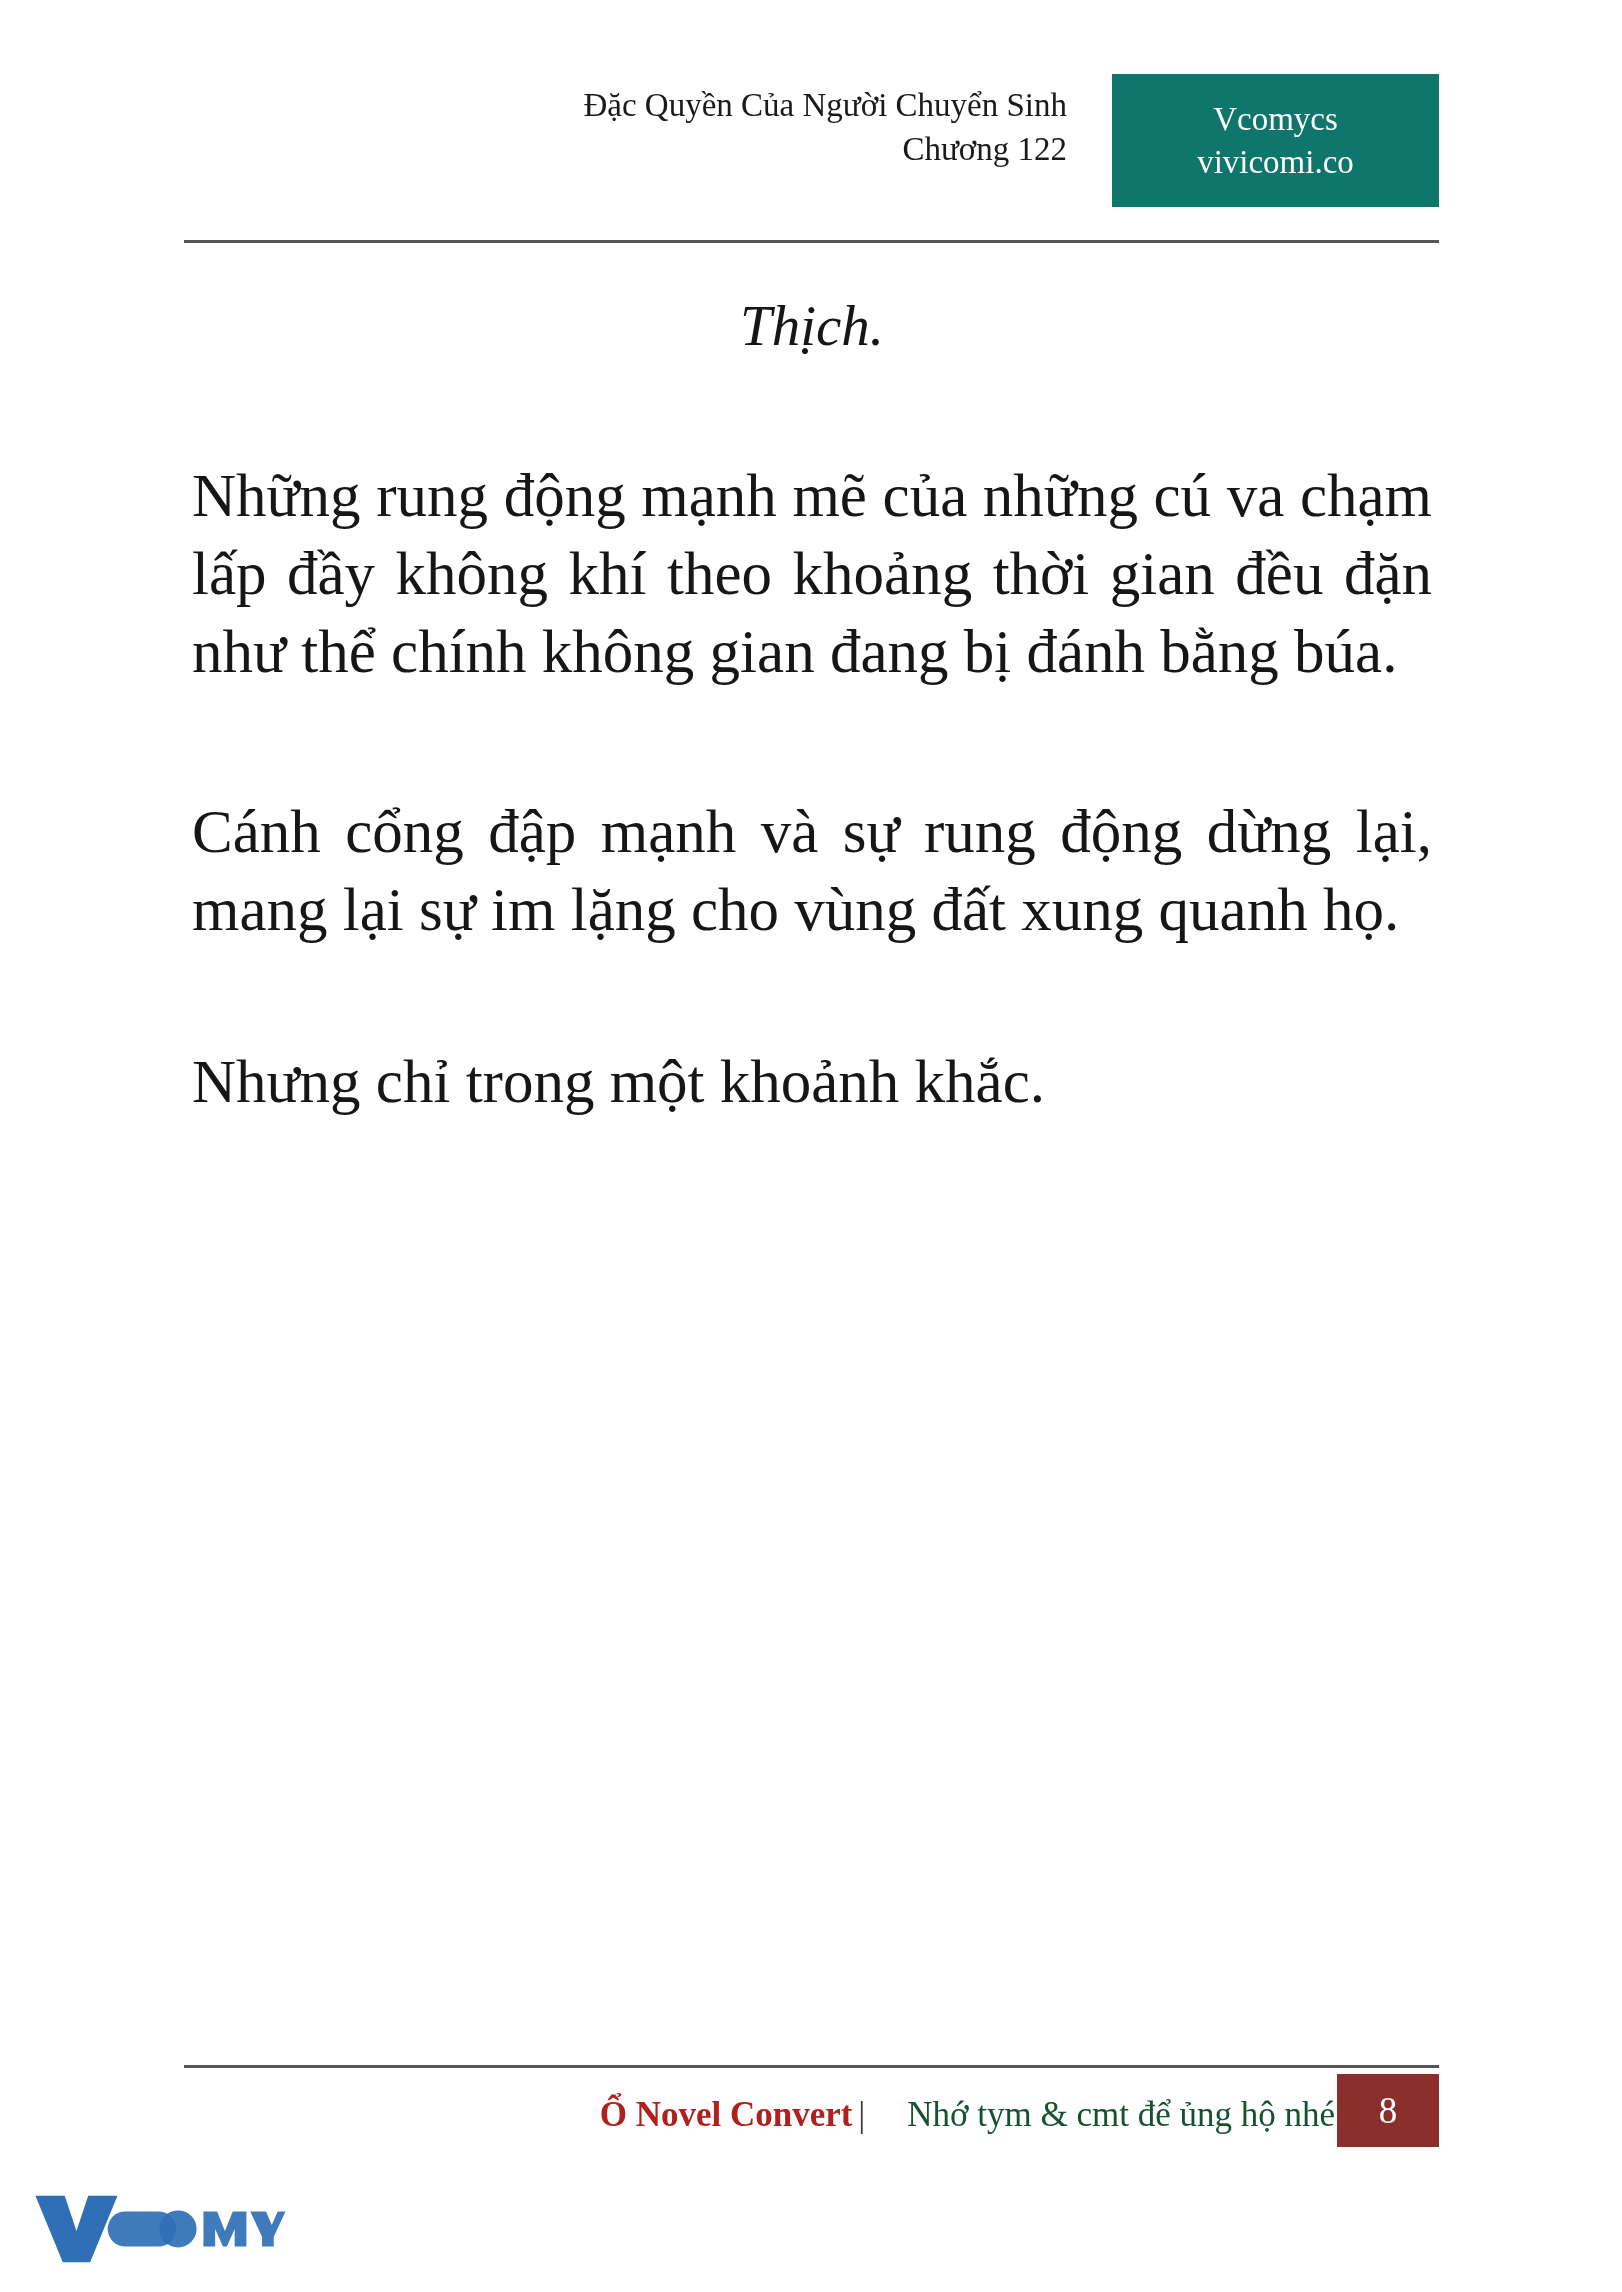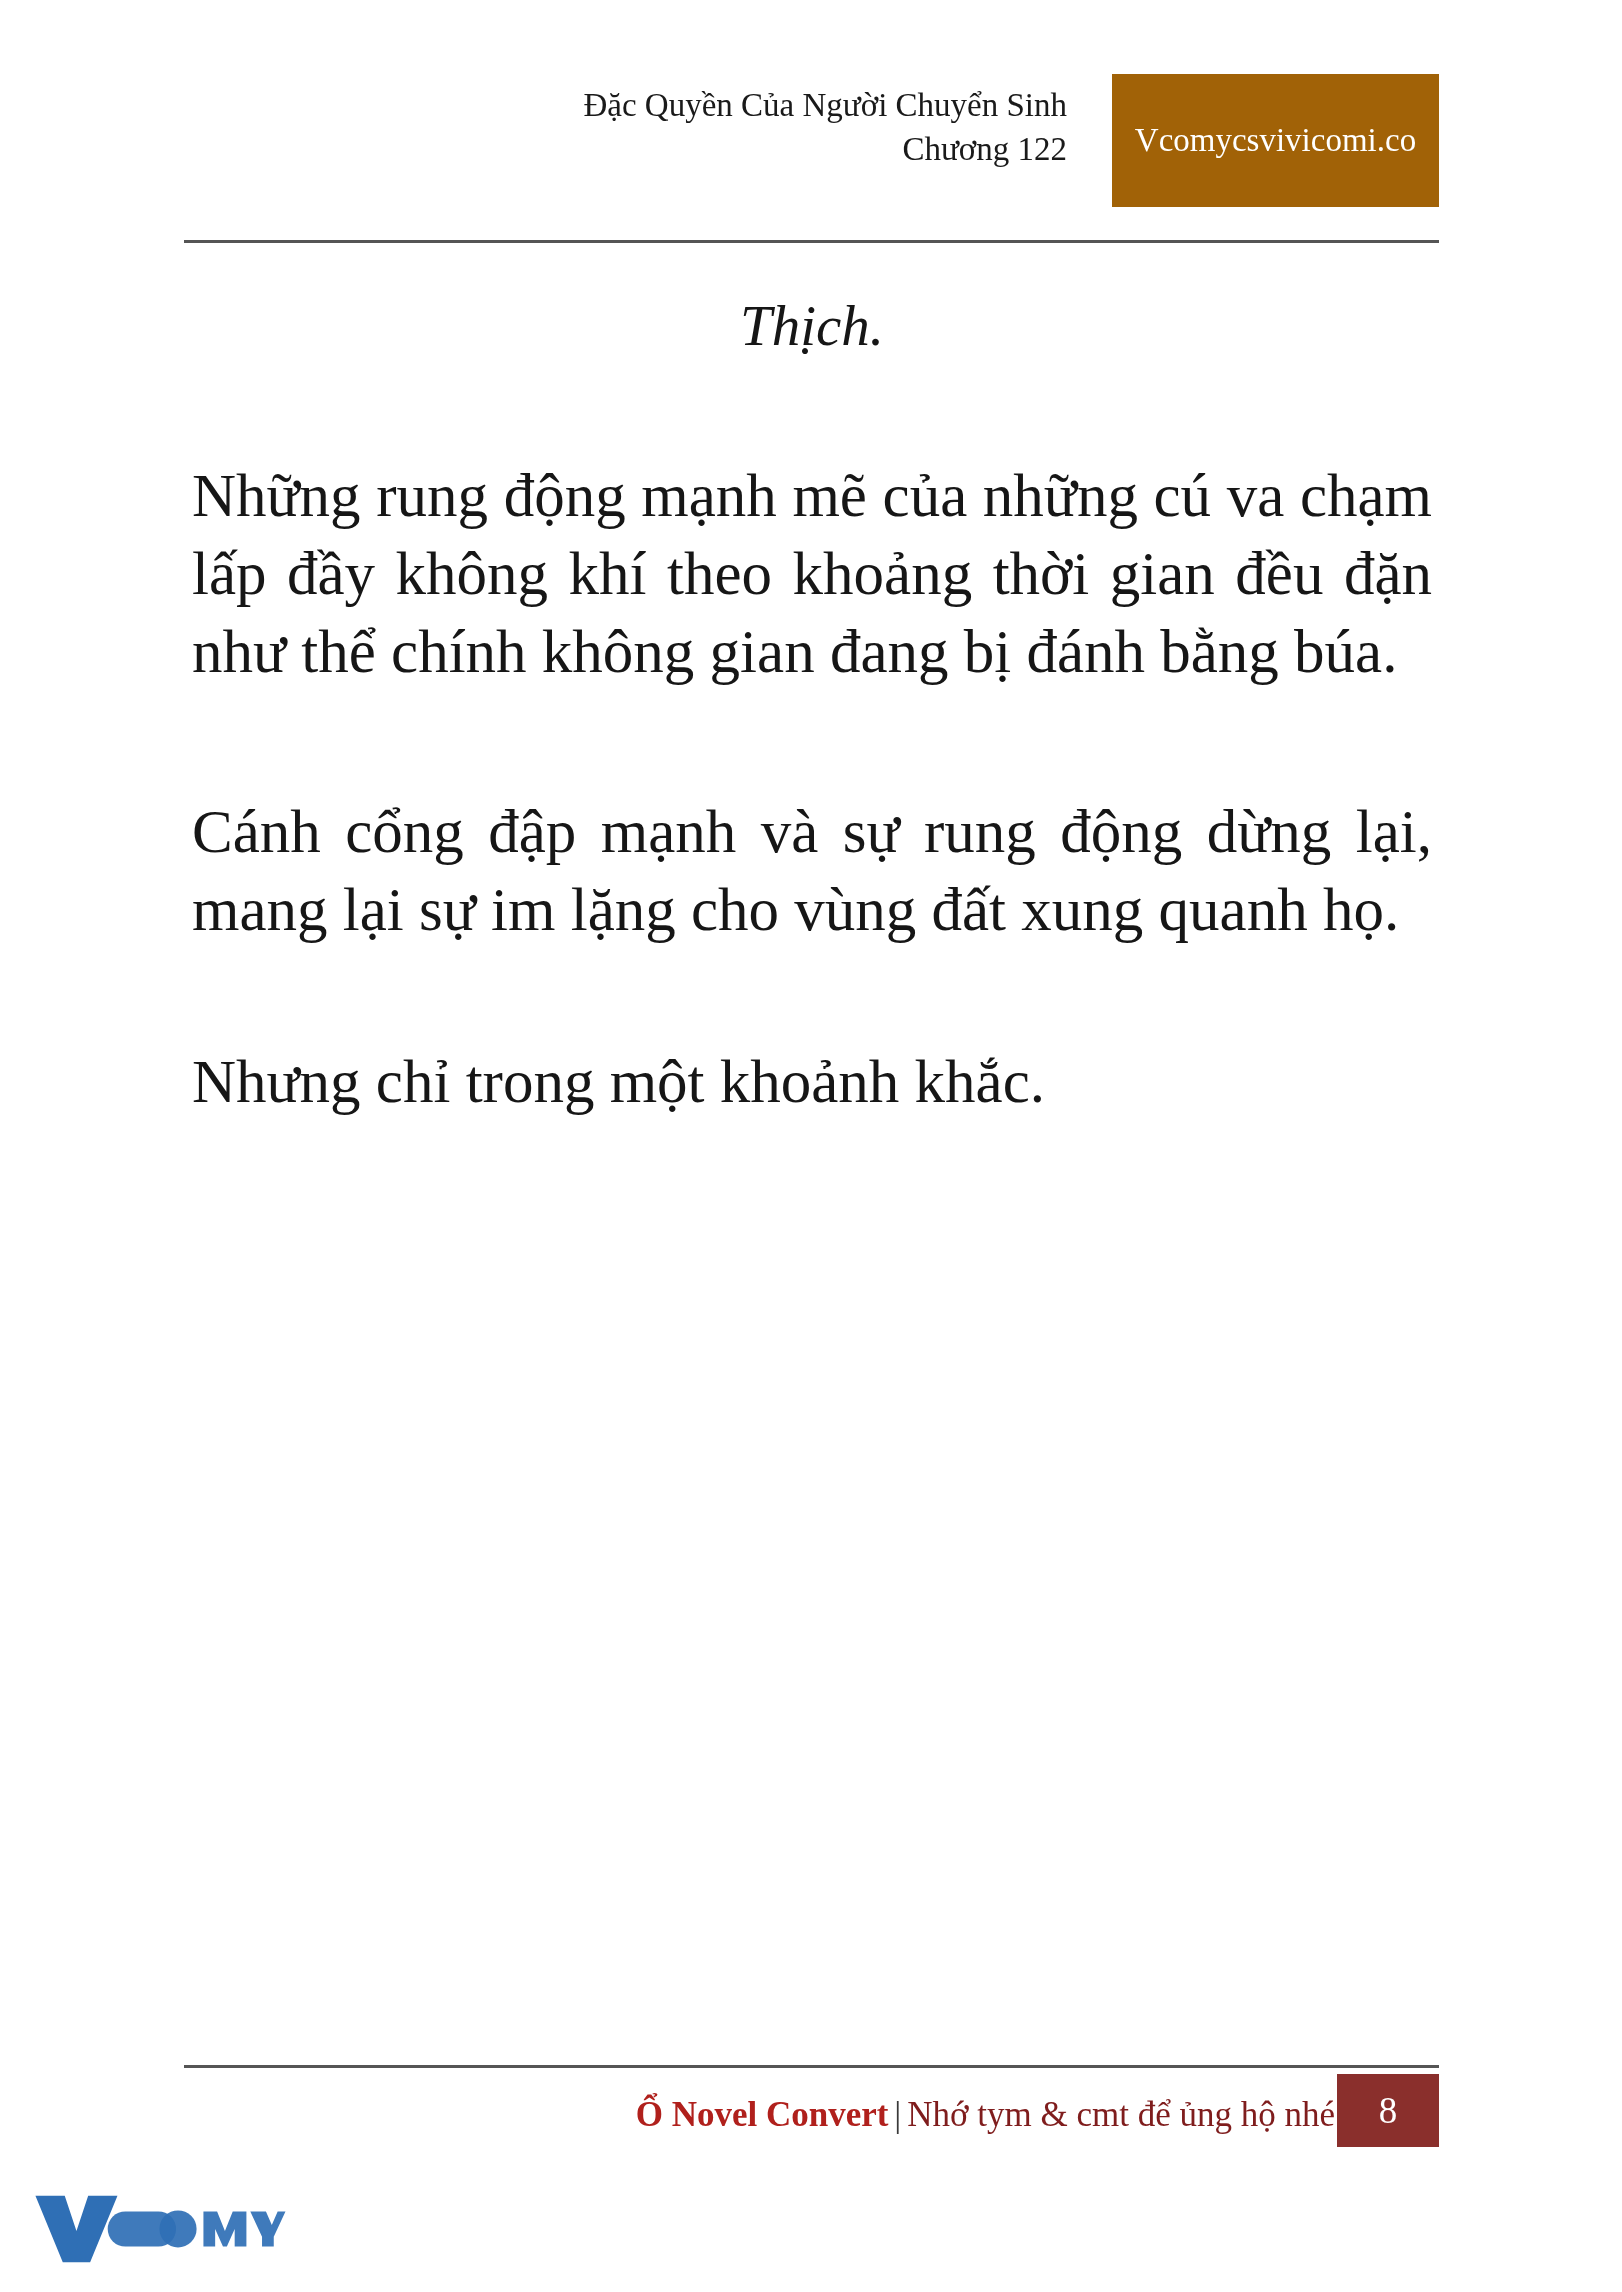--- a/index.html
+++ b/index.html
@@ -45,24 +45,24 @@
   }
   .header-title-line1 { display: block; }
   .header-title-line2 { display: block; }
 
   .header-badge {
     position: absolute;
     right: 0;
     top: -9.8px;
     width: 327px;
     height: 133px;
-    background: #a16207;
+    background: #0f766e;
     color: #ffffff;
     display: flex;
-    flex-direction: row;
+    flex-direction: column;
     align-items: center;
     justify-content: center;
     font-size: 33px;
     line-height: 1.3;
     font-family: "Liberation Serif", serif;
   }
   .header-rule {
     position: absolute;
     left: 184px;
     top: 232px;
@@ -125,21 +125,22 @@
   }
   .footer-brand {
     color: #b0201c;
     font-weight: bold;
   }
   .footer-sep {
     color: #3a3a3a;
     padding: 0 5.9px;
   }
   .footer-note {
-    color: #7f1d1d;
+    color: #14532d;
+    margin-left: 36px;
   }
   .page-number {
     position: absolute;
     right: 0;
     top: -3.9px;
     width: 102px;
     height: 73px;
     background: #8a2f2c;
     color: #ffffff;
     font-size: 37px;

